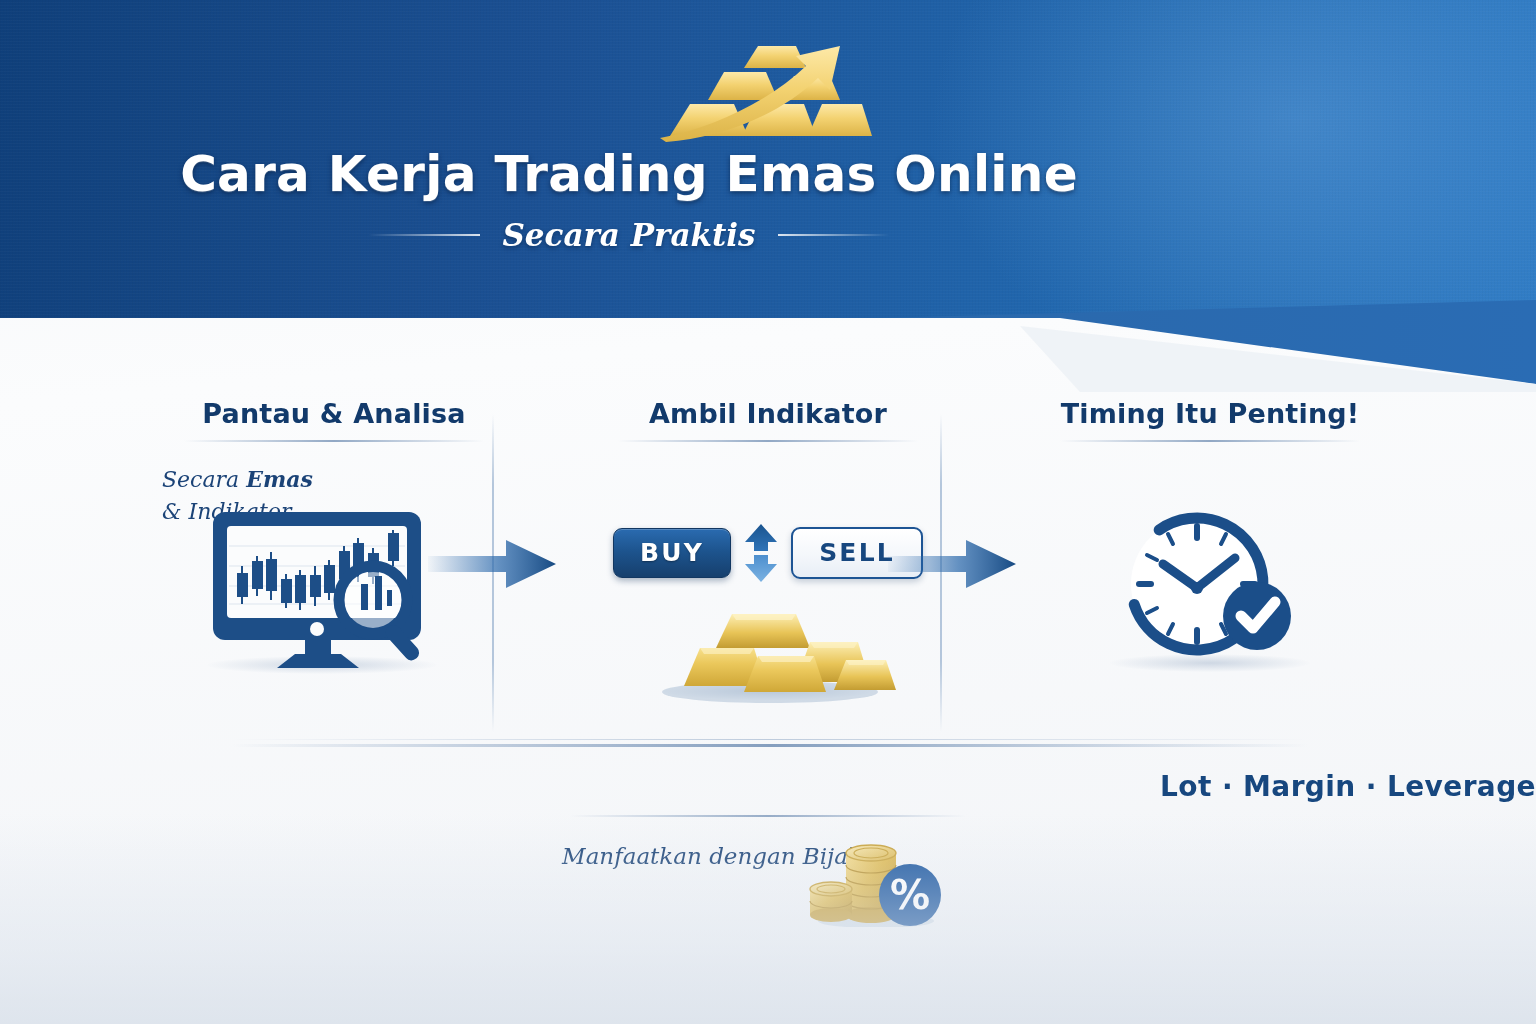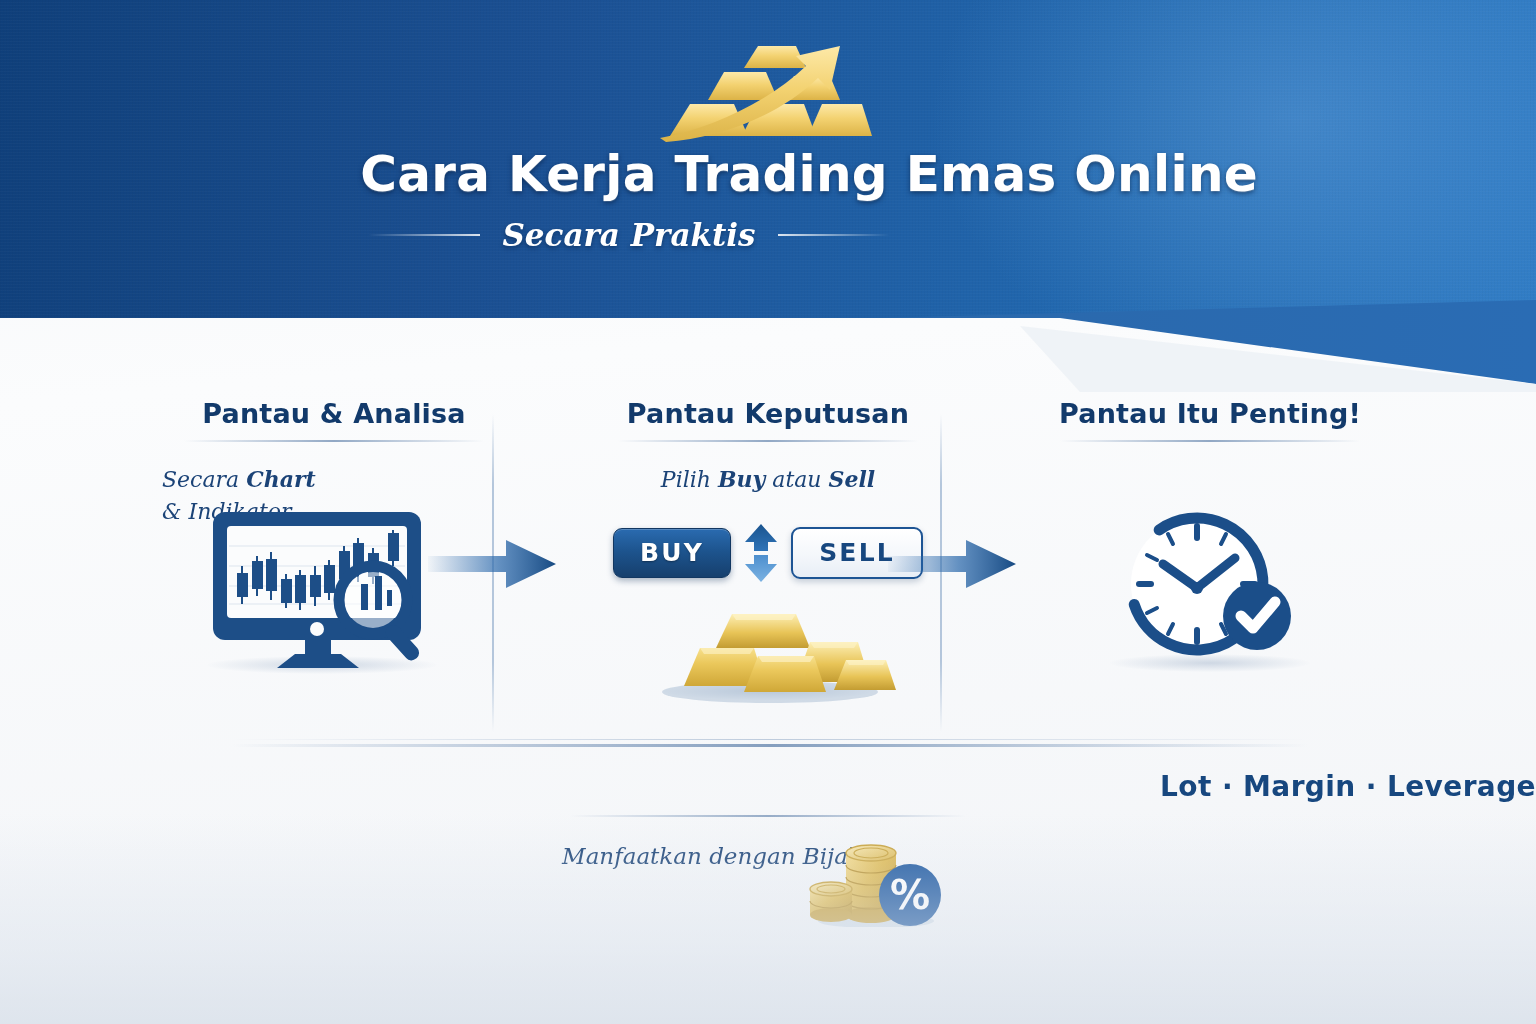--- a/index.html
+++ b/index.html
@@ -54,21 +54,21 @@
   .brand-logo {
     position: absolute;
     left: 656px; top: 42px;
     width: 224px; height: 100px;
   }
 
   .title-block {
     position: absolute;
     left: 0; top: 148px;
     width: 1258px;
-    text-align: right;
+    text-align: center;
   }
   .main-title {
     font-family: "DejaVu Sans", sans-serif;
     font-size: 50px;
     font-weight: bold;
     letter-spacing: 0.3px;
     color: #ffffff;
     text-shadow: 0 2px 5px rgba(0,22,52,0.55), 0 1px 0 rgba(255,255,255,0.25);
     line-height: 1.05;
     white-space: nowrap;
@@ -342,21 +342,21 @@
 
   <div class="stage">
 
     <div class="v-div v-div-1"></div>
     <div class="v-div v-div-2"></div>
 
     <div class="col col-1">
       <div class="col-head">Pantau &amp; Analisa</div>
       <div class="head-rule"></div>
       <div class="col-sub">
-        <span class="reg">Secara </span><b>Chart</b><br>
+        <span class="reg">Secara </span><b>Emas</b><br>
         <span class="reg">&amp; Indikator</span>
       </div>
     </div>
 
     <div class="col-art" style="left:112px;">
       <div class="shadow-blob" style="top:152px;"></div>
       <div class="art-inner">
         <svg viewBox="0 0 250 170" width="250" height="170">
 
           <rect x="16" y="8" width="208" height="128" rx="12" fill="#1d4e87"></rect>
@@ -417,25 +417,22 @@
             <stop offset="0%" stop-color="#2a68ab" stop-opacity="0.04"></stop>
             <stop offset="55%" stop-color="#2a68ab" stop-opacity="0.72"></stop>
             <stop offset="100%" stop-color="#174a82" stop-opacity="1"></stop>
           </linearGradient>
         </defs>
         <polygon points="0,18 78,18 78,2 128,26 78,50 78,34 0,34" fill="url(#arrG1)"></polygon>
       </svg>
     </div>
 
     <div class="col col-2">
-      <div class="col-head">Pantau Keputusan</div>
+      <div class="col-head">Ambil Indikator</div>
       <div class="head-rule"></div>
-      <div class="col-sub">
-        <span class="reg">Pilih </span><b>Buy</b><span class="reg"> atau </span><b>Sell</b>
-      </div>
     </div>
 
     <div class="decision-row">
       <div class="btn btn-buy">BUY</div>
       <div class="updown-arrow">
         <svg viewBox="0 0 36 58" width="36" height="58">
           <defs>
             <linearGradient id="udUp" x1="0" y1="0" x2="0" y2="1">
               <stop offset="0%" stop-color="#1a548f"></stop>
               <stop offset="100%" stop-color="#2f74b8"></stop>
@@ -493,21 +490,21 @@
             <stop offset="0%" stop-color="#2a68ab" stop-opacity="0.04"></stop>
             <stop offset="55%" stop-color="#2a68ab" stop-opacity="0.72"></stop>
             <stop offset="100%" stop-color="#174a82" stop-opacity="1"></stop>
           </linearGradient>
         </defs>
         <polygon points="0,18 78,18 78,2 128,26 78,50 78,34 0,34" fill="url(#arrG2)"></polygon>
       </svg>
     </div>
 
     <div class="col col-3">
-      <div class="col-head">Pantau Itu Penting!</div>
+      <div class="col-head">Timing Itu Penting!</div>
       <div class="head-rule"></div>
     </div>
 
     <div class="col-art" style="left:1000px;">
       <div class="shadow-blob" style="top:150px;width:200px;"></div>
       <div class="art-inner">
         <svg viewBox="0 0 210 170" width="210" height="170">
           <circle cx="92" cy="80" r="66" fill="#ffffff"></circle>
           <path d="M92 14 a66 66 0 1 1 -0.1 0" fill="none" stroke="#1b4e89" stroke-width="11" stroke-linecap="round" stroke-dasharray="330 85" transform="rotate(-35 92 80)"></path>
           <g stroke="#1b4e89" stroke-width="6" stroke-linecap="round">

